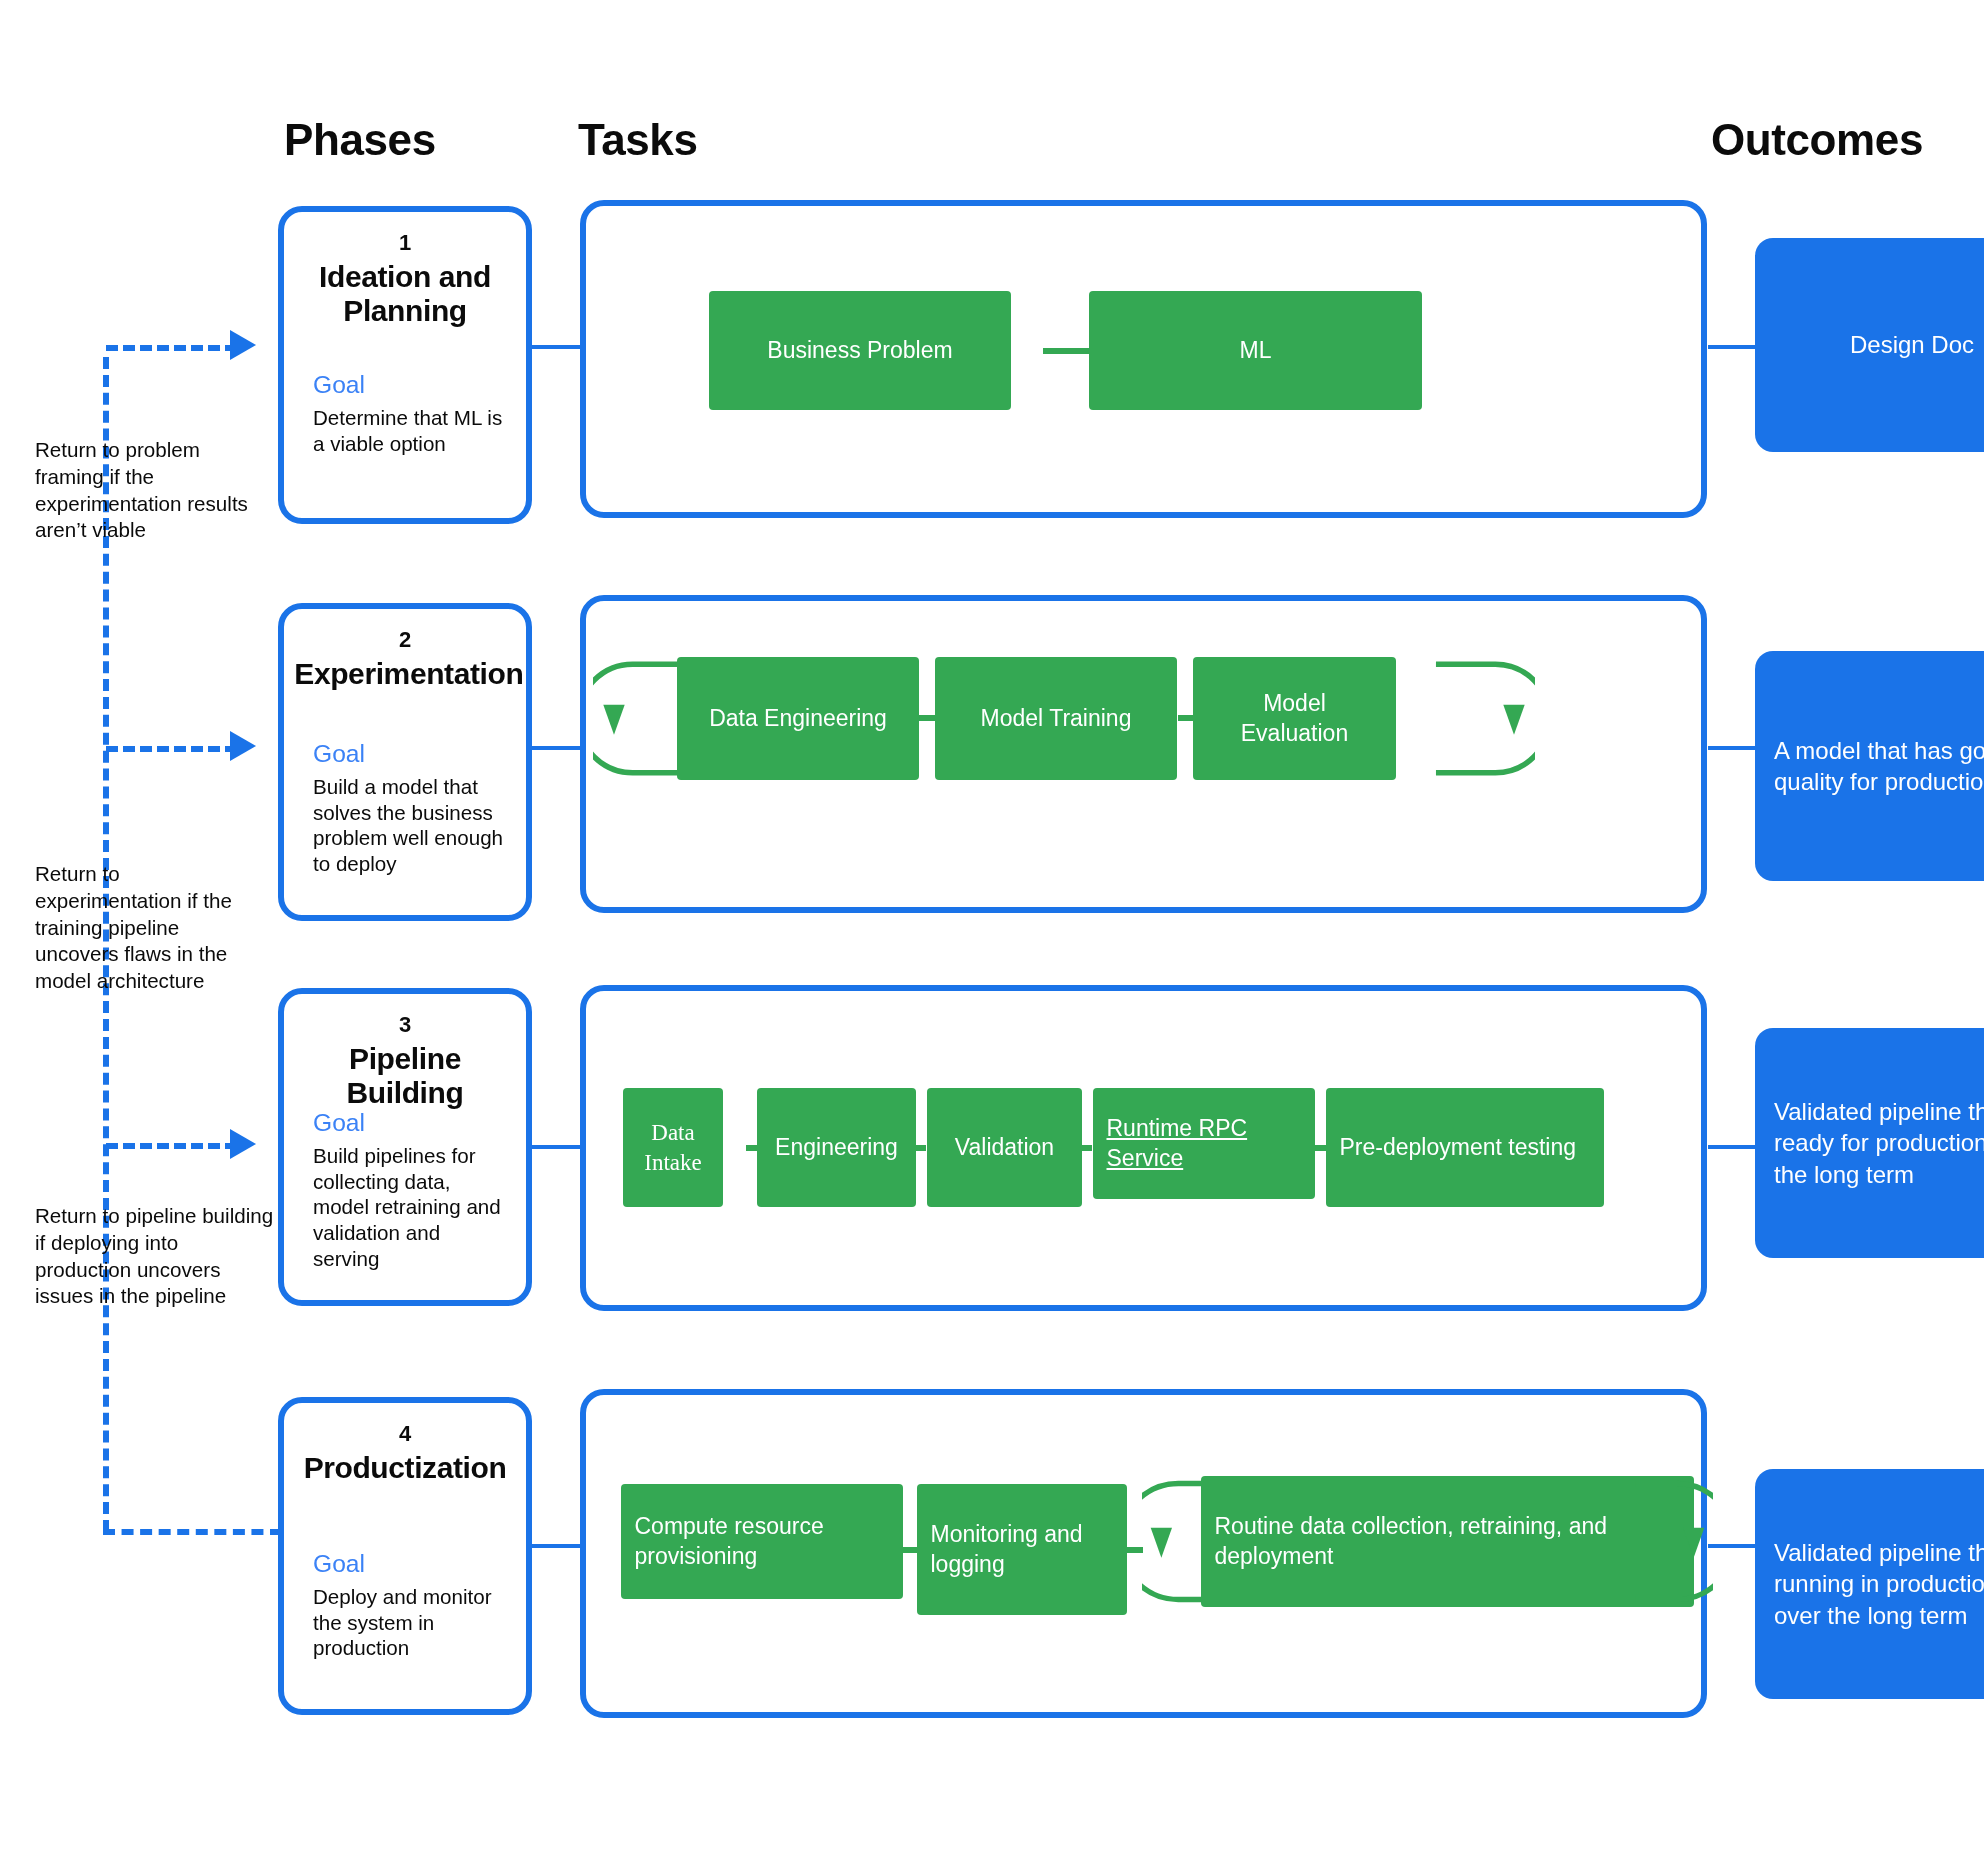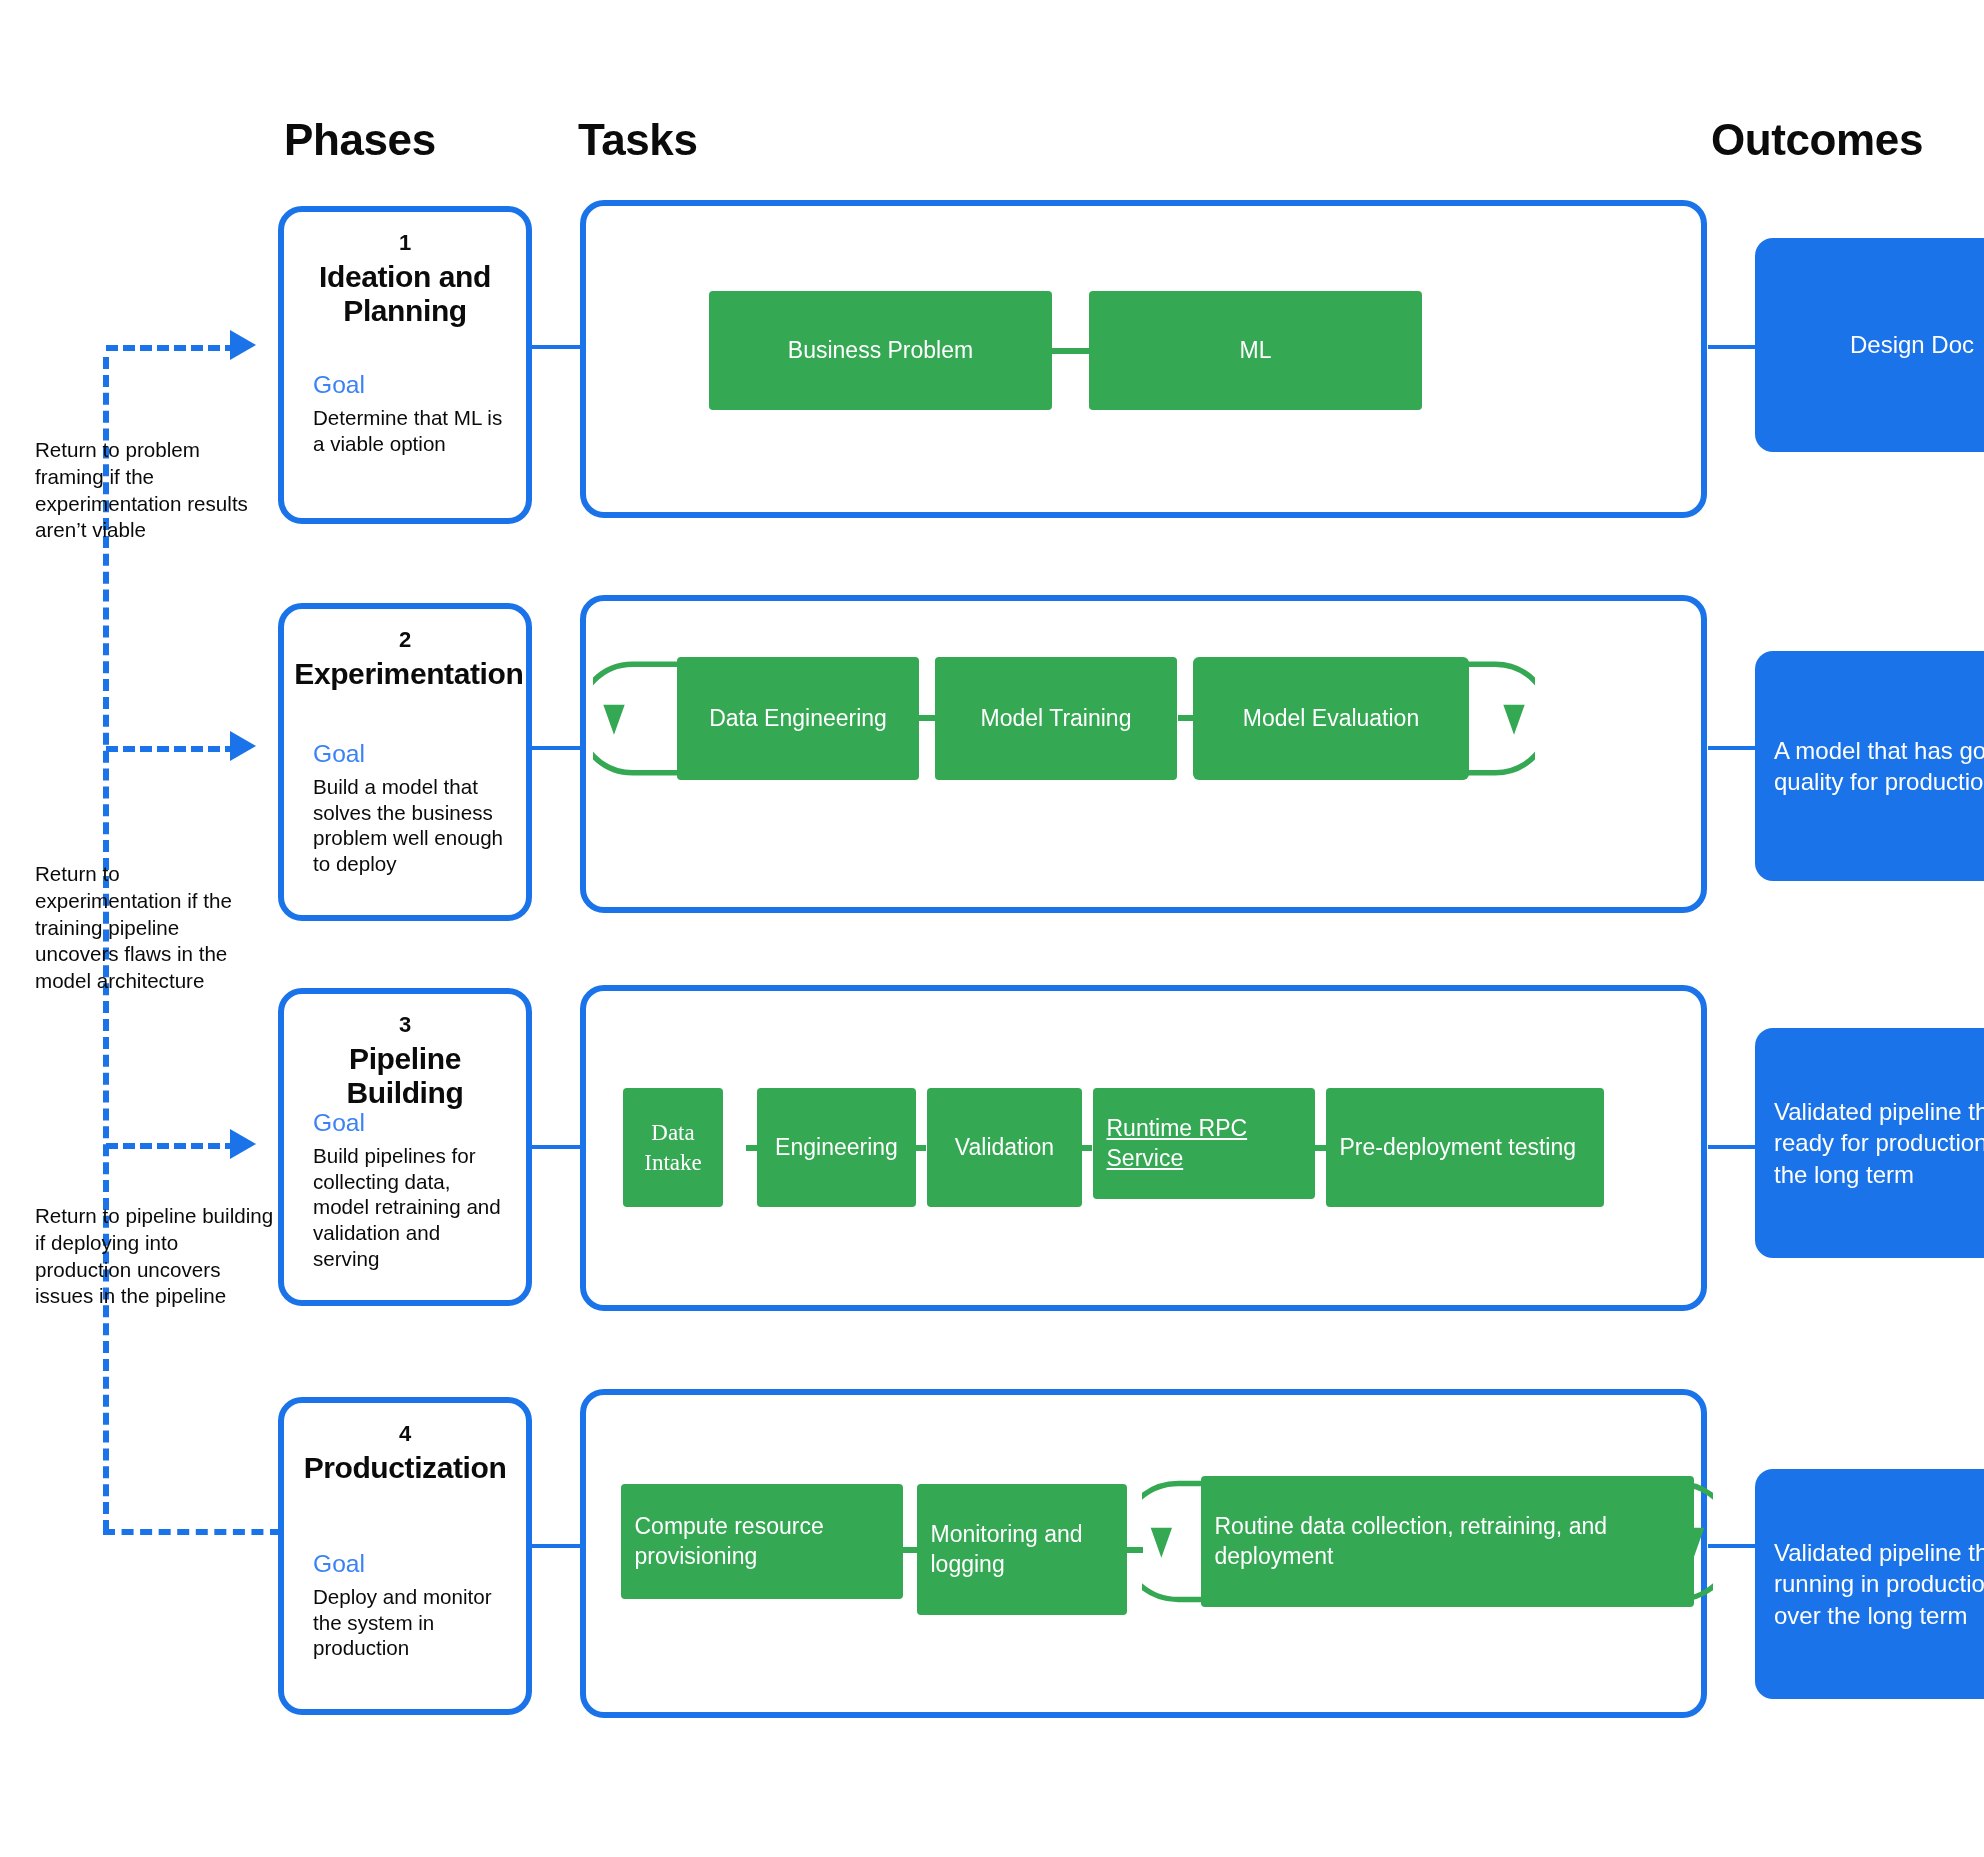--- a/index.html
+++ b/index.html
@@ -64,21 +64,21 @@
   <div class="phase-card" style="left:278px;top:206px;width:254px;height:318px;">
     <div class="phase-num">1</div>
     <div class="phase-title">Ideation and Planning</div>
     <div class="phase-goal-wrap" style="top:159px;">
       <div class="phase-goal-label">Goal</div>
       <div class="phase-goal-text">Determine that ML is a viable option</div>
     </div>
   </div>
   <div class="solid-h" style="left:532px;top:345px;width:50px;"></div>
   <div class="tasks-card" style="left:580px;top:200px;width:1127px;height:318px;">
-    <div class="gbox ctr" style="left:123px;top:85px;width:343px;height:119px;">Business Problem</div>
+    <div class="gbox ctr" style="left:123px;top:85px;width:302px;height:119px;">Business Problem</div>
     <div class="green-h" style="left:457px;top:142px;width:46px;"></div>
     <div class="gbox ctr" style="left:503px;top:85px;width:333px;height:119px;">ML</div>
   </div>
   <div class="solid-h" style="left:1708px;top:345px;width:48px;"></div>
   <div class="obox ctr" style="left:1755px;top:238px;width:314px;height:214px;">Design Doc</div>
 
   <div class="phase-card" style="left:278px;top:603px;width:254px;height:318px;">
     <div class="phase-num">2</div>
     <div class="phase-title">Experimentation</div>
     <div class="phase-goal-wrap" style="top:131px;">
@@ -90,21 +90,21 @@
   <div class="tasks-card" style="left:580px;top:595px;width:1127px;height:318px;">
 
     <svg class="loop" style="left:7.1px;top:56px;" width="103" height="123" viewBox="0 0 260 310">
       <path d="M250 18 H100 A82 82 0 0 0 100 292 H250" fill="none" stroke="#34a853" stroke-width="14"></path>
       <polygon points="26,120 80,120 53,196" fill="#34a853"></polygon>
     </svg>
     <div class="gbox ctr" style="left:91px;top:56px;width:242px;height:123px;">Data Engineering</div>
     <div class="green-h" style="left:333px;top:114px;width:16px;"></div>
     <div class="gbox ctr" style="left:349px;top:56px;width:242px;height:123px;">Model Training</div>
     <div class="green-h" style="left:592px;top:114px;width:16px;"></div>
-    <div class="gbox ctr" style="left:607px;top:56px;width:276px;height:123px;border-radius:6px;">Model Evaluation</div>
+    <div class="gbox ctr" style="left:607px;top:56px;width:203px;height:123px;">Model Evaluation</div>
     <svg class="loop" style="left:846px;top:56px;" width="103" height="123" viewBox="0 0 260 310">
       <path d="M10 18 H160 A82 82 0 0 1 160 292 H10" fill="none" stroke="#34a853" stroke-width="14"></path>
       <polygon points="234,120 180,120 207,196" fill="#34a853"></polygon>
     </svg>
   </div>
   <div class="solid-h" style="left:1708px;top:746px;width:48px;"></div>
   <div class="obox" style="left:1755px;top:651px;width:314px;height:230px;">A model that has good quality for production</div>
 
   <div class="phase-card" style="left:278px;top:988px;width:254px;height:318px;">
     <div class="phase-num">3</div>

